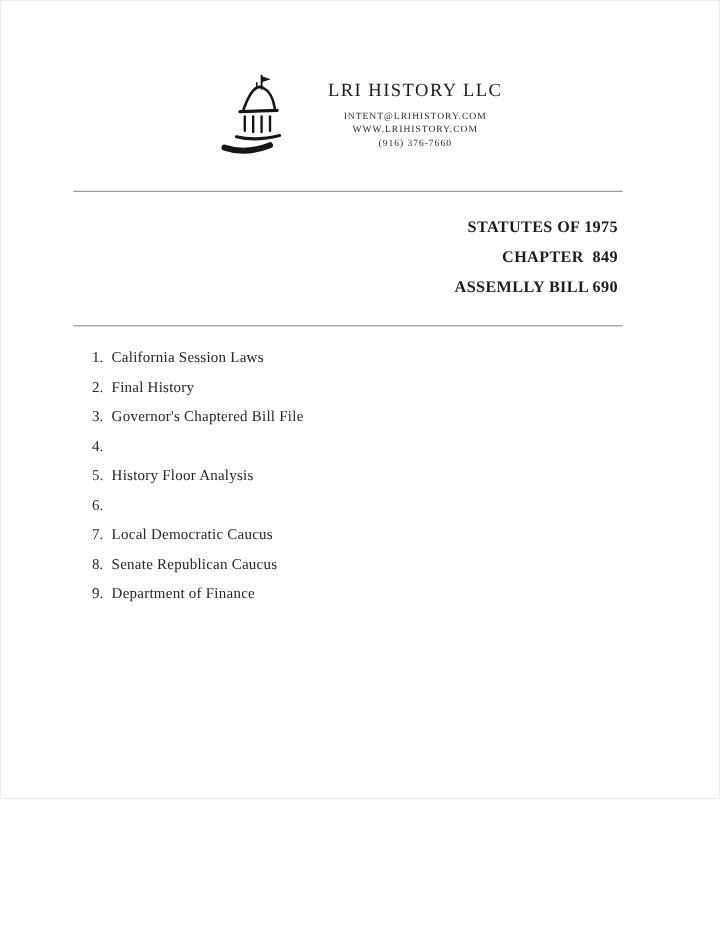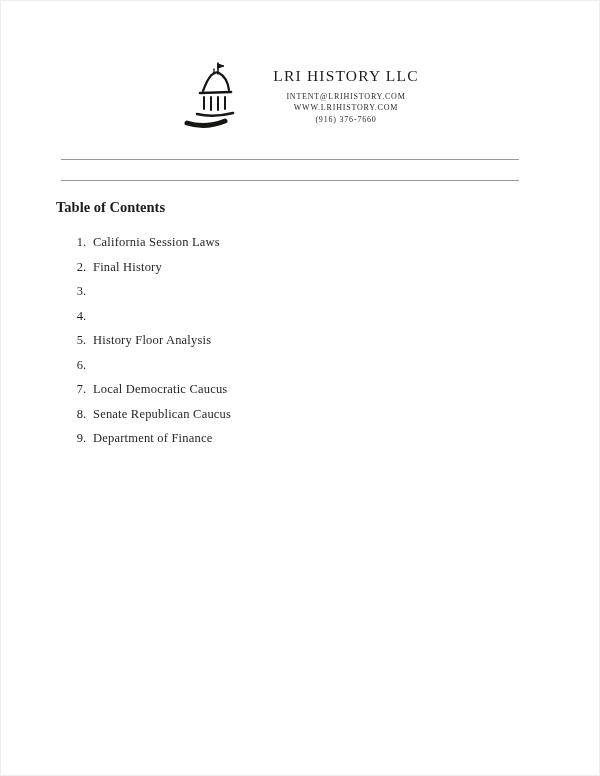--- a/index.html
+++ b/index.html
@@ -3,21 +3,21 @@
 <meta charset="utf-8">
 <style>
   html, body {
     margin: 0;
     padding: 0;
     background: #ffffff;
   }
   .page {
     position: relative;
     width: 600px;
-    height: 776px;
+    height: 666px;
     margin: 0 auto;
     background: #ffffff;
     box-sizing: border-box;
     border: 1px solid #ececec;
     font-family: "Liberation Serif", "DejaVu Serif", serif;
     color: #1d1d1b;
     overflow: hidden;
   }
 
   
@@ -132,36 +132,41 @@
     <div class="letterhead-text">
       <div class="company-name">LRI HISTORY LLC</div>
       <div class="contact-line">INTENT@LRIHISTORY.COM</div>
       <div class="contact-line">WWW.LRIHISTORY.COM</div>
       <div class="contact-line">(916) 376-7660</div>
     </div>
   </header>
 
   <hr class="rule rule-1">
 
+  <section class="statute-block">
+    <div class="statute-line">STATUTES OF 1975</div>
+    <div class="statute-line">CHAPTER  849</div>
+    <div class="statute-line">ASSEMLLY BILL 690</div>
+  </section>
 
   <hr class="rule rule-2">
 
-  <h1 class="toc-title">Table of Contents</h1>
 
   <div class="toc-list">
     <div class="toc-item">
       <span class="toc-num">1.</span>
       <span class="toc-label">California Session Laws</span>
     </div>
     <div class="toc-item">
       <span class="toc-num">2.</span>
       <span class="toc-label">Final History</span>
     </div>
     <div class="toc-item">
       <span class="toc-num">3.</span>
+      <span class="toc-label">Governor's Chaptered Bill File</span>
     </div>
     <div class="toc-item">
       <span class="toc-num">4.</span>
     </div>
     <div class="toc-item">
       <span class="toc-num">5.</span>
       <span class="toc-label">History Floor Analysis</span>
     </div>
     <div class="toc-item">
       <span class="toc-num">6.</span>

